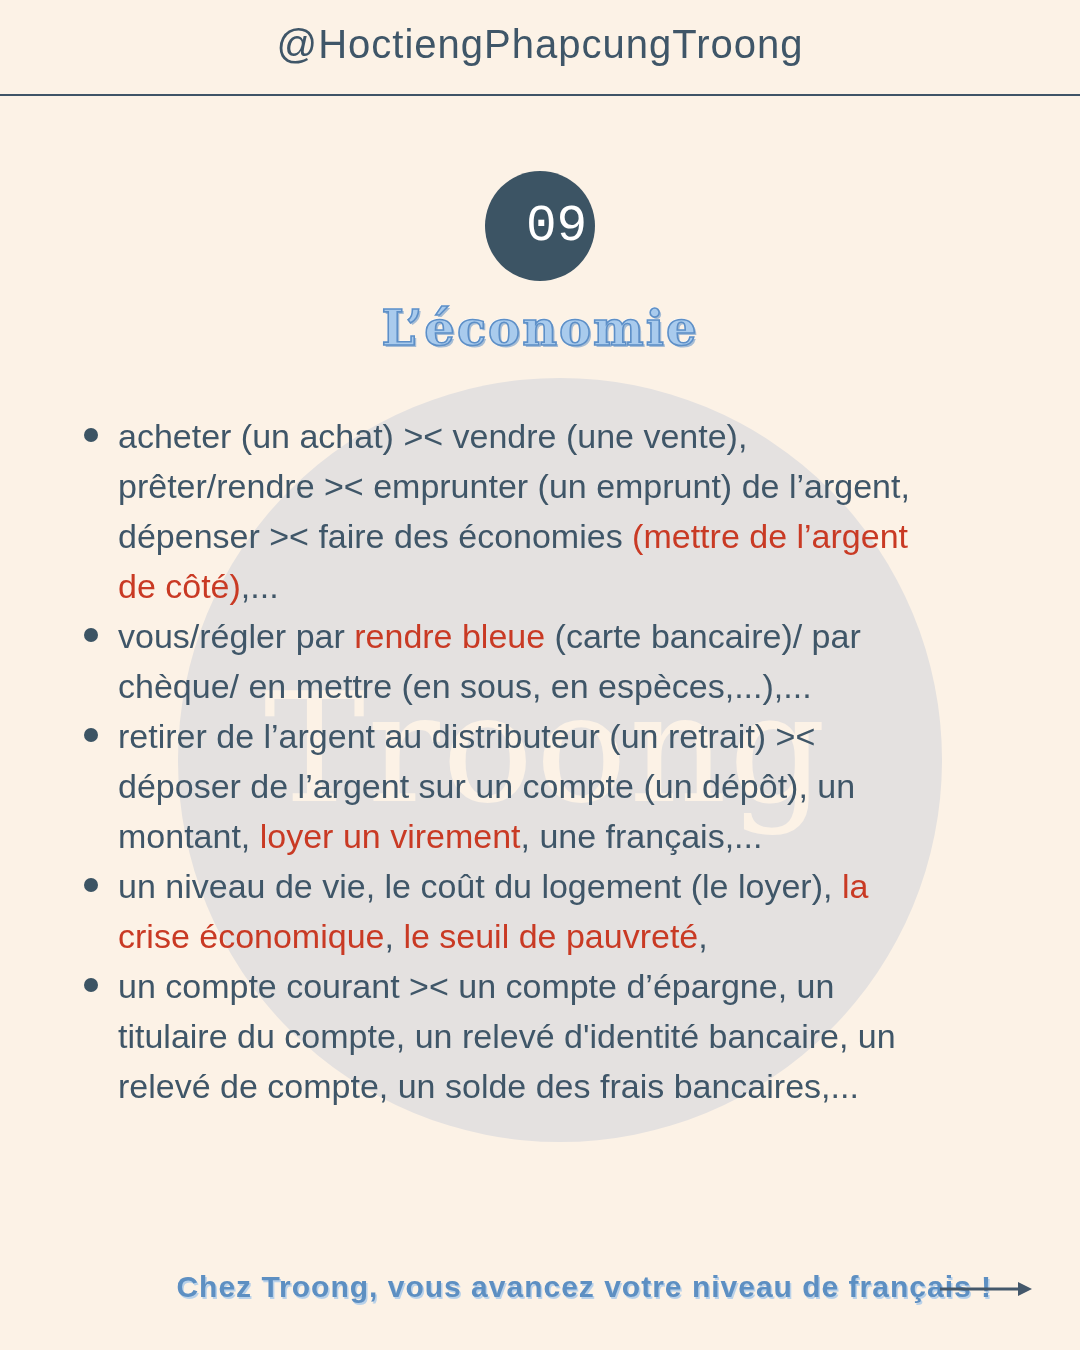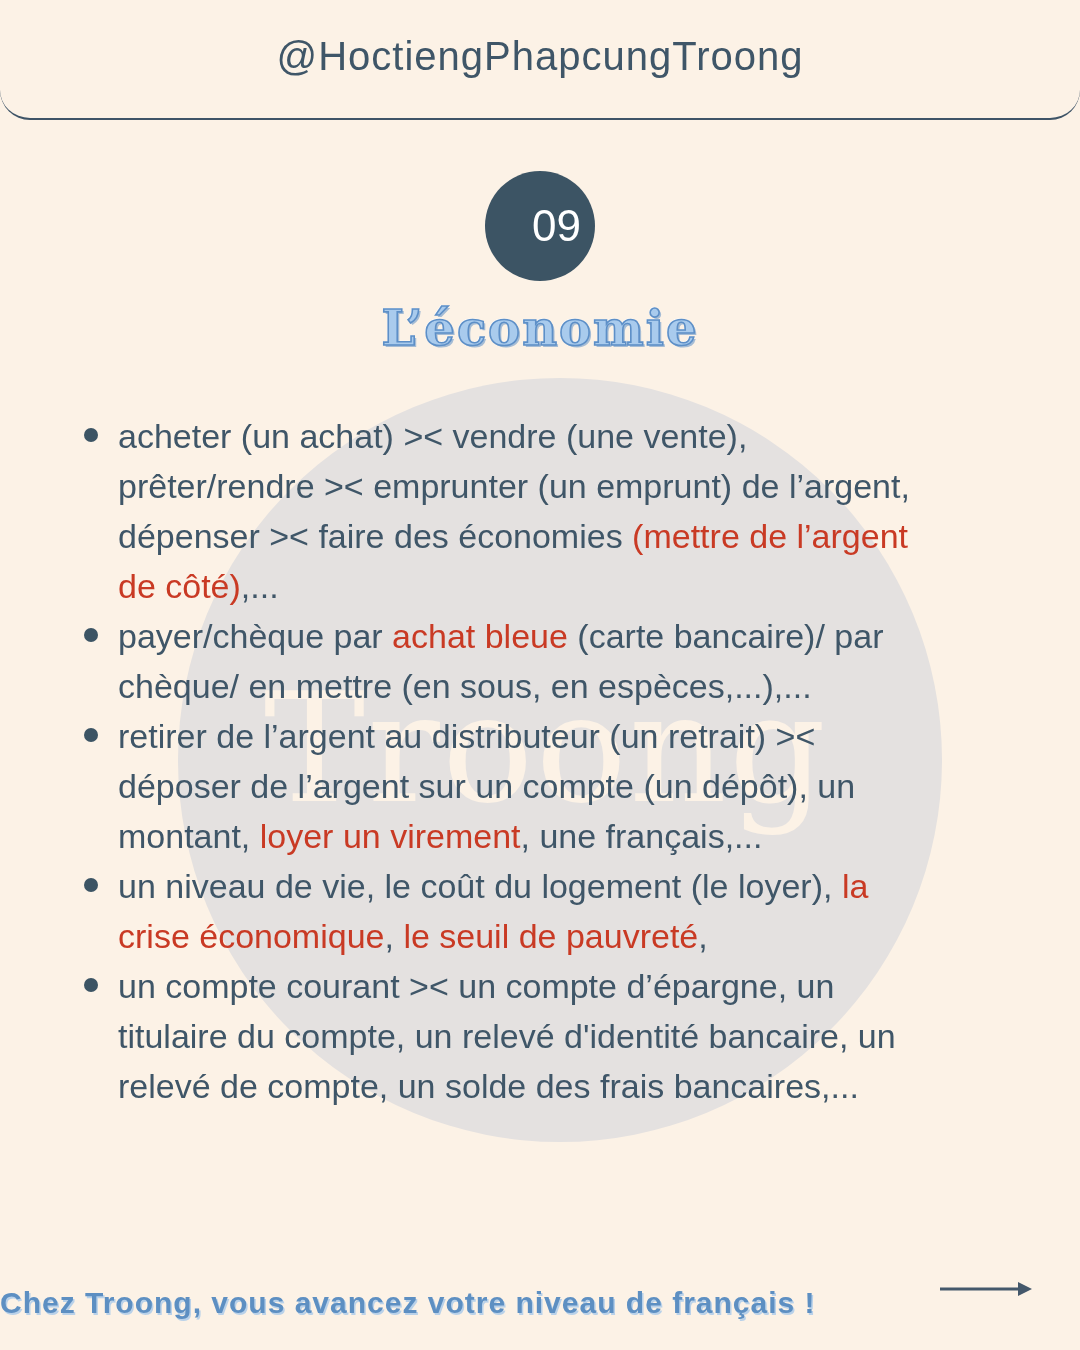--- a/index.html
+++ b/index.html
@@ -20,23 +20,23 @@
     width: 1080px;
     height: 1350px;
     margin: 0 auto;
     background: var(--background);
     overflow: hidden;
     font-family: "Liberation Sans", "DejaVu Sans", sans-serif;
   }
   .header {
     position: absolute;
     top: 0; left: 0;
-    width: 1080px; height: 120px;
+    width: 1080px; height: 96px;
     border-bottom: 2px solid #3e5467;
-    display: flex; align-items: center; justify-content: center; border-radius: 30px;
+    display: flex; align-items: center; justify-content: center;
   }
   .handle {
     font-size: 40px;
     letter-spacing: 1px;
     color: var(--text-dark);
     padding-bottom: 6px;
   }
   .gray-circle {
     position: absolute;
     left: 178px; top: 378px;
@@ -60,22 +60,22 @@
   .badge {
     position: absolute;
     left: 485px; top: 171px;
     width: 110px; height: 110px;
     border-radius: 50%;
     background: var(--badge-bg);
     display: flex; align-items: center; justify-content: center;
     z-index: 2;
   }
   .badge span {
-    font-family: Liberation Sans, sans-serif;
-    font-size: 44px;
+    font-family: Liberation Mono, monospace;
+    font-size: 51px;
     color: var(--badge-text);
     margin-left: 33px;
   }
   .title {
     position: absolute;
     left: 0; top: 300px;
     width: 1080px;
     text-align: center;
     font-family: "DejaVu Serif", serif;
     font-weight: bold;
@@ -110,28 +110,27 @@
   }
   .seg.red { color: var(--text-red); }
   .footer {
     position: absolute;
     left: 0; top: 1262px;
     width: 1080px; height: 60px;
     z-index: 2;
   }
   .tagline {
     width: 992px;
-    text-align: left;
+    text-align: right;
     font-weight: bold;
     font-size: 30px;
     letter-spacing: 1px;
     color: var(--footer-blue);
     text-shadow: 1.5px 1.5px 0 rgba(173,203,233,0.85);
     padding-top: 8px;
-    margin-top: 16px;
   }
   .arrow {
     position: absolute;
     right: 48px; top: 18px;
   }
 </style>
 </head>
 <body>
 
 <div class="page">
@@ -148,21 +147,21 @@
     <span>09</span>
   </div>
 
   <div class="title">L’économie</div>
 
   <ul class="vocab-list">
       <li class="vocab-item"><span class="bullet"></span><span class="seg">acheter (un achat) &gt;&lt; vendre (une vente),
 prêter/rendre &gt;&lt; emprunter (un emprunt) de l’argent,
 dépenser &gt;&lt; faire des économies </span><span class="seg red">(mettre de l’argent
 de côté)</span><span class="seg">,...</span></li>
-      <li class="vocab-item"><span class="bullet"></span><span class="seg">payer/chèque par </span><span class="seg red">achat bleue</span><span class="seg"> (carte bancaire)/ par
+      <li class="vocab-item"><span class="bullet"></span><span class="seg">vous/régler par </span><span class="seg red">rendre bleue</span><span class="seg"> (carte bancaire)/ par
 chèque/ en mettre (en sous, en espèces,...),...</span></li>
       <li class="vocab-item"><span class="bullet"></span><span class="seg">retirer de l’argent au distributeur (un retrait) &gt;&lt;
 déposer de l’argent sur un compte (un dépôt), un
 montant, </span><span class="seg red">loyer un virement</span><span class="seg">, une français,...</span></li>
       <li class="vocab-item"><span class="bullet"></span><span class="seg">un niveau de vie, le coût du logement (le loyer), </span><span class="seg red">la
 crise économique</span><span class="seg">, </span><span class="seg red">le seuil de pauvreté</span><span class="seg">,</span></li>
       <li class="vocab-item"><span class="bullet"></span><span class="seg">un compte courant &gt;&lt; un compte d’épargne, un
 titulaire du compte, un relevé d'identité bancaire, un
 relevé de compte, un solde des frais bancaires,...</span></li>
     </ul>

